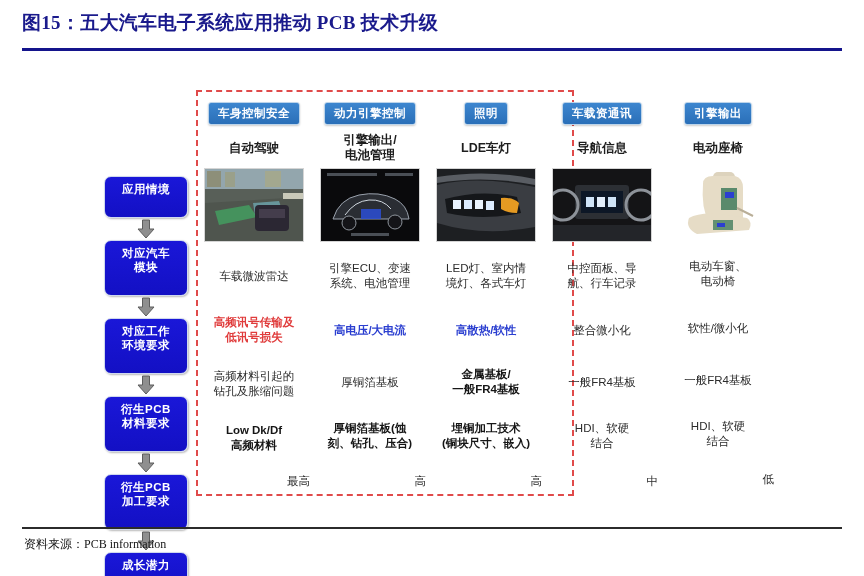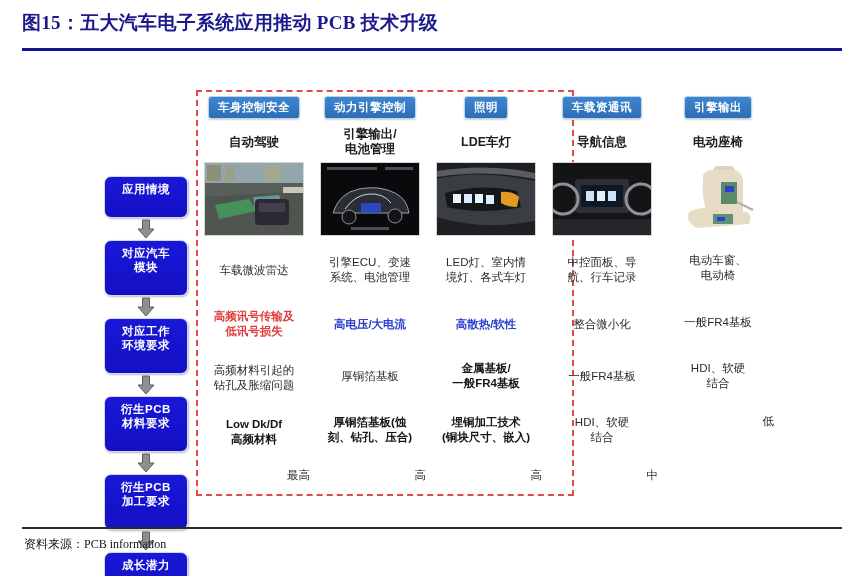--- a/index.html
+++ b/index.html
@@ -67,21 +67,21 @@
   .grid{
     position:absolute;left:196px;top:92px;width:580px;height:410px;
     display:grid;
     grid-template-columns:repeat(5,116px);
   }
   .col{
     display:flex;flex-direction:column;align-items:center;
   }
   
   .chip{
-    margin-top:4px;
+    margin-top:10px;
     background:linear-gradient(#3d86cf,#2a6fb8);
     border:1px solid #bcd4ea;
     border-radius:3px;
     box-shadow:0 1px 2px rgba(0,0,0,0.2);
     color:#ffffff;
     font-size:11.5px;font-weight:bold;
     padding:3px 9px;
     white-space:nowrap;
     letter-spacing:0.5px;
   }
@@ -387,20 +387,25 @@
           <rect x="44" y="52" width="20" height="10" fill="#2b6f4e" opacity="0.7"></rect>
           <rect x="48" y="55" width="8" height="4" fill="#2b3fd0"></rect>
           <path d="M68 40 L84 48" stroke="#b9ae97" stroke-width="2" fill="none"></path>
         </svg></div>
       <div class="cell r-modules">
         <div>
           <div>电动车窗、</div>
           <div>电动椅</div>
         </div>
       </div>
+      <div class="cell r-env">
+        <div>
+          <div>软性/微小化</div>
+        </div>
+      </div>
       <div class="cell r-mat">
         <div>
           <div>一般FR4基板</div>
         </div>
       </div>
       <div class="cell r-proc">
         <div>
           <div>HDI、软硬</div>
           <div>结合</div>
         </div>

